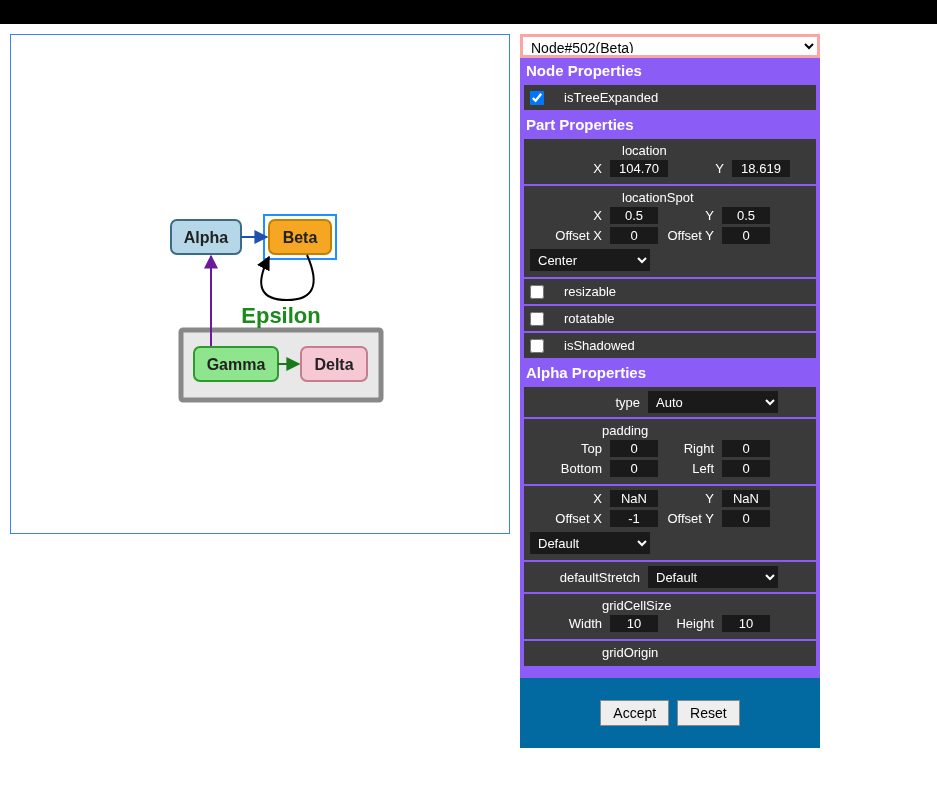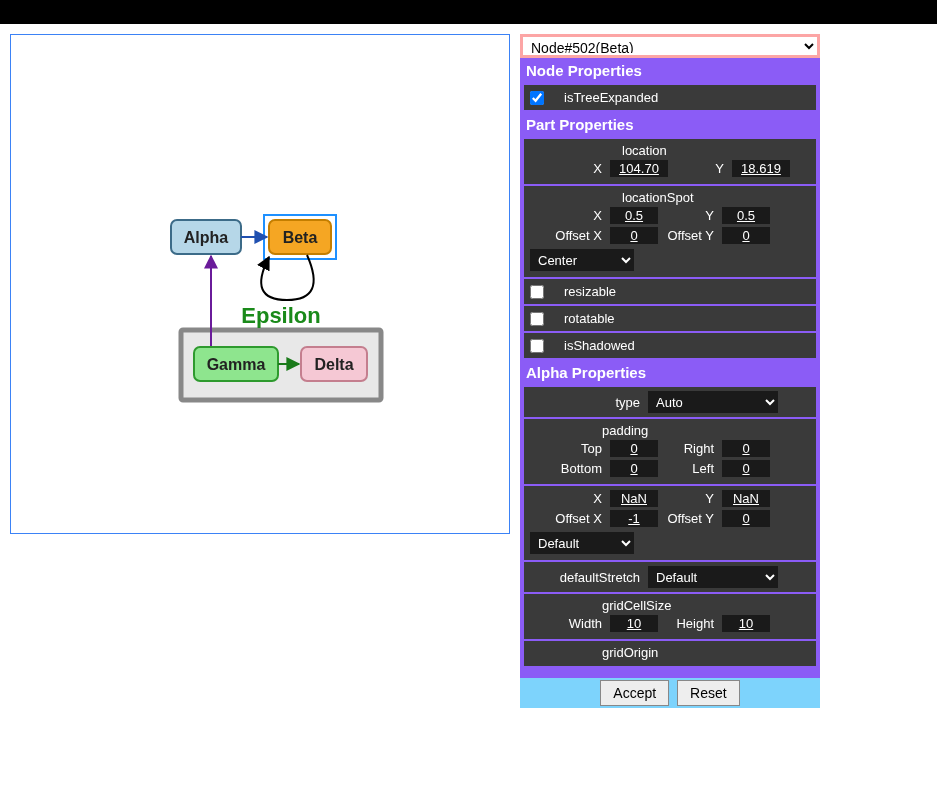--- a/index.html
+++ b/index.html
@@ -14,30 +14,30 @@
 .scroll-area { overflow-y: scroll; height: 620px; background: #8b5cf6; }
 .scroll-area::-webkit-scrollbar { width: 16px; }
 .scroll-area::-webkit-scrollbar-track { background: #ddd; }
 .scroll-area::-webkit-scrollbar-thumb { background: #aaa; border: 1px solid #888; }
 
 .section-header { font-weight: bold; font-size: 15px; padding: 4px 6px; }
 .prop-group { background: #3a3a3a; margin: 2px 4px; padding: 4px 6px; }
 .prop-label { display: block; margin-left: 60px; margin-bottom: 2px; padding-left: 32px; }
 .prop-row { display: flex; align-items: center; gap: 4px; margin-bottom: 3px; }
 .prop-row .sub-label { width: 76px; text-align: right; padding-right: 4px; }
-.num-input { width: 48px; background: #1a1a1a; color: #fff; border: none; text-align: center; font-size: 13px; padding: 1px 0; text-decoration: underline; }
+.num-input { width: 48px; background: #1a1a1a; color: #fff; border: none; text-align: center; font-size: 13px; padding: 1px 0; }
 .num-input.wide { width: 58px; }
 .prop-select { background: #1a1a1a; color: #fff; border: none; font-size: 13px; padding: 1px 4px; height: 22px; }
-.prop-select.full { width: 104px; margin: 2px 0; }
+.prop-select.full { width: 120px; margin: 2px 0; }
 .checkbox-row { display: flex; align-items: center; gap: 20px; padding: 5px 6px; background: #3a3a3a; margin: 2px 4px; }
 .checkbox-row input[type=checkbox] { width: 14px; height: 14px; }
 .inline-select-row { display: flex; align-items: center; gap: 8px; padding: 4px 6px; background: #3a3a3a; margin: 2px 4px; }
 .inline-select-row .lbl { width: 110px; text-align: right; }
 
-.button-bar { display: flex; justify-content: center; gap: 8px; padding: 2px; background: #7dd3fc; }
+.button-bar { display: flex; justify-content: center; gap: 8px; padding: 22px; background: #0369a1; }
 .btn { background: #eee; color: #000; border: 1px solid #888; padding: 4px 12px; font-size: 14px; cursor: pointer; }
 </style>
 </head>
 <body>
 
 <div class="topbar"></div>
 
 <div class="content">
 
   <div class="canvas-wrap">

